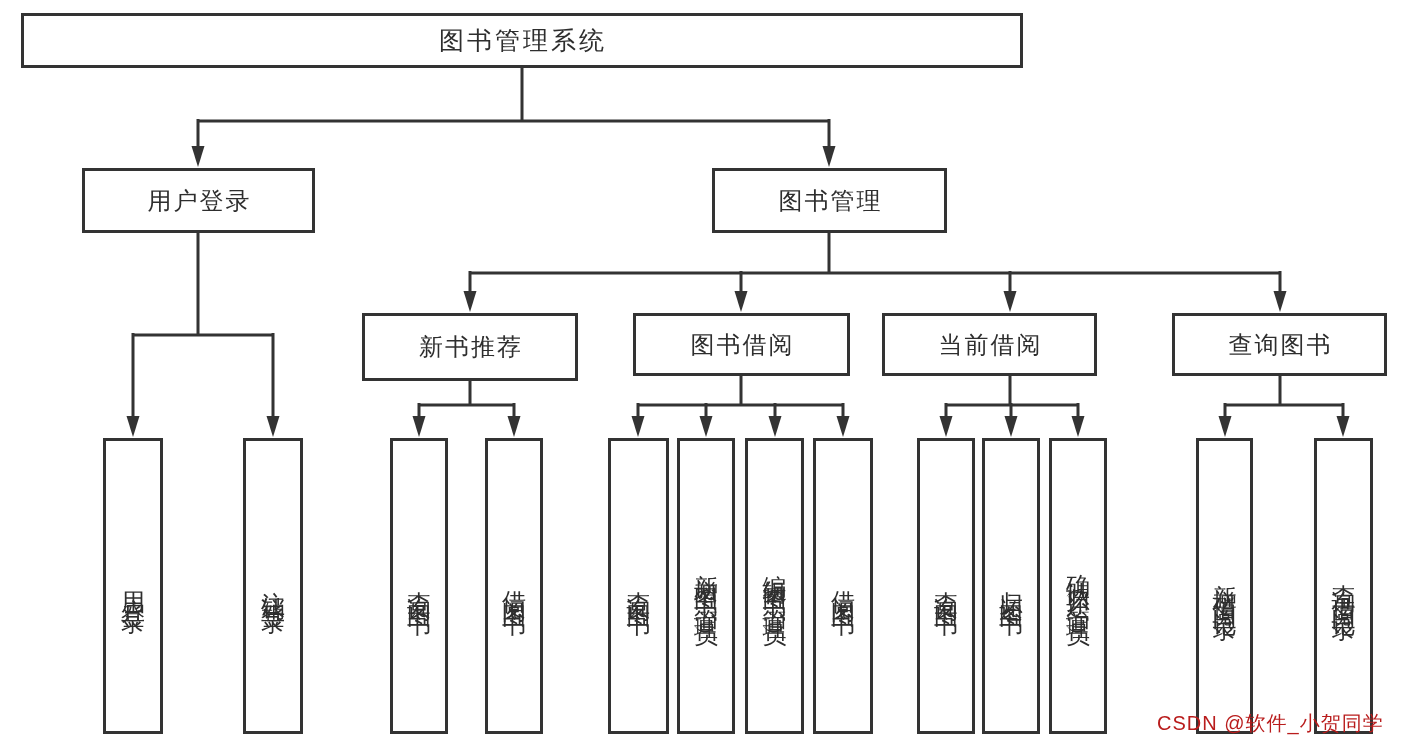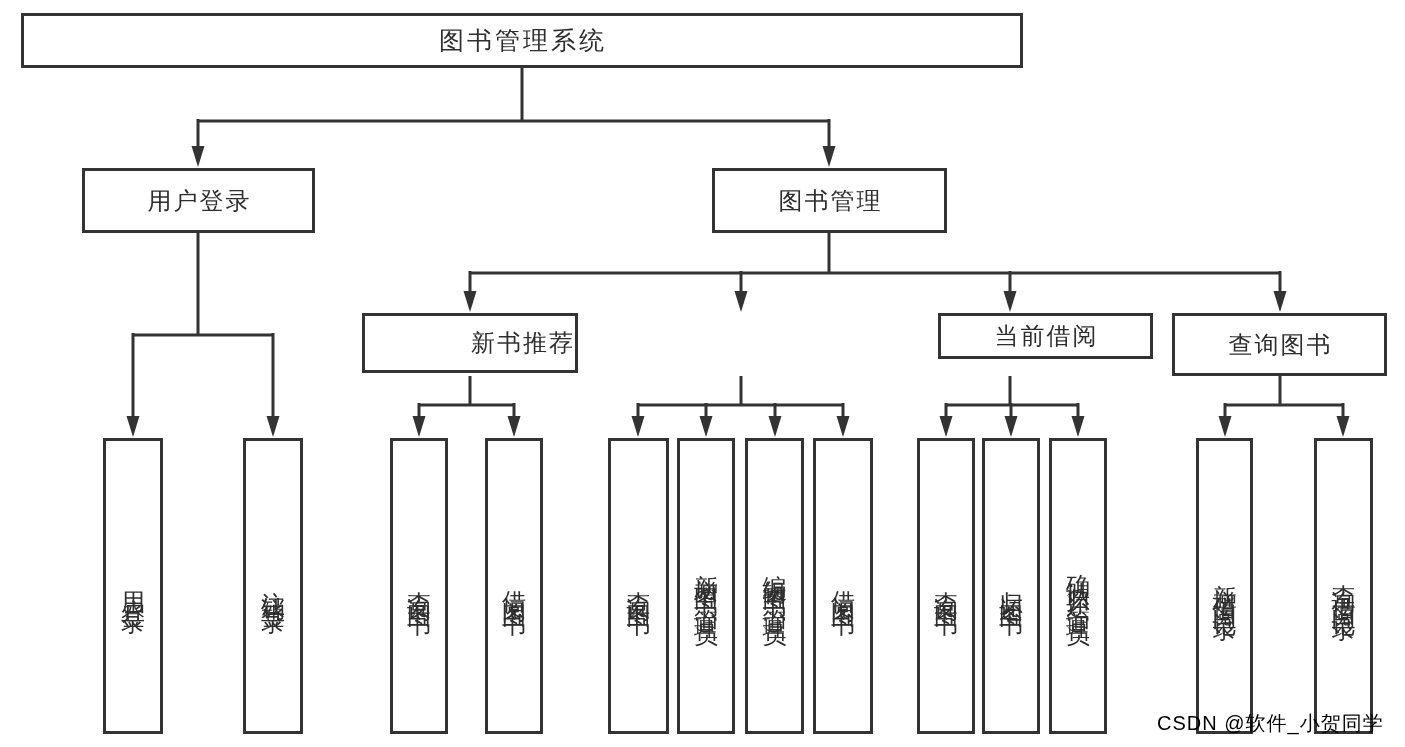--- a/index.html
+++ b/index.html
@@ -14,21 +14,21 @@
     display:flex; align-items:center; justify-content:center; color:#2e2e2e;
   }
   .box.h  span { font-size:24px; letter-spacing:2px; text-indent:2px; white-space:nowrap; }
   .box.title span { font-size:25px; letter-spacing:3px; }
   .box.v  span {
     writing-mode:vertical-rl; text-orientation:upright;
     font-size:24px; letter-spacing:7px; line-height:1; white-space:nowrap;
   }
   .watermark {
     position:absolute; left:1157px; top:710px; font-size:20px; letter-spacing:1px;
-    color:#000000; white-space:nowrap; z-index:5;
+    color:#b91c1c; white-space:nowrap; z-index:5;
   }
 </style>
 </head>
 <body>
 
 <div class="stage">
 
   <svg class="wires" viewBox="0 0 1405 747" xmlns="http://www.w3.org/2000/svg">
     <g stroke="#333333" stroke-width="3" fill="none">
 
@@ -73,24 +73,27 @@
     <span>图书管理系统</span>
   </div>
 
   <div class="box h" style="left:82px;top:168px;width:233px;height:65px;">
     <span>用户登录</span>
   </div>
   <div class="box h" style="left:712px;top:168px;width:235px;height:65px;text-align:center;">
     <span>图书管理</span>
   </div>
 
-  <div class="box h" style="left:362px;top:313px;width:216px;height:60px;justify-content:flex-end;">
+  <div class="box h" style="left:362px;top:313px;width:216px;height:68px;">
     <span>新书推荐</span>
   </div>
-  <div class="box h" style="left:938px;top:313px;width:215px;height:46px;font-family:Liberation Mono, monospace;">
+  <div class="box h" style="left:633px;top:313px;width:217px;height:63px;">
+    <span>图书借阅</span>
+  </div>
+  <div class="box h" style="left:882px;top:313px;width:215px;height:63px;font-family:Liberation Mono, monospace;">
     <span>当前借阅</span>
   </div>
   <div class="box h" style="left:1172px;top:313px;width:215px;height:63px;">
     <span>查询图书</span>
   </div>
 
   <div class="box v" style="left:103px;top:438px;width:60px;height:296px;">
     <span>用户登录</span>
   </div>
   <div class="box v" style="left:243px;top:438px;width:60px;height:296px;">

